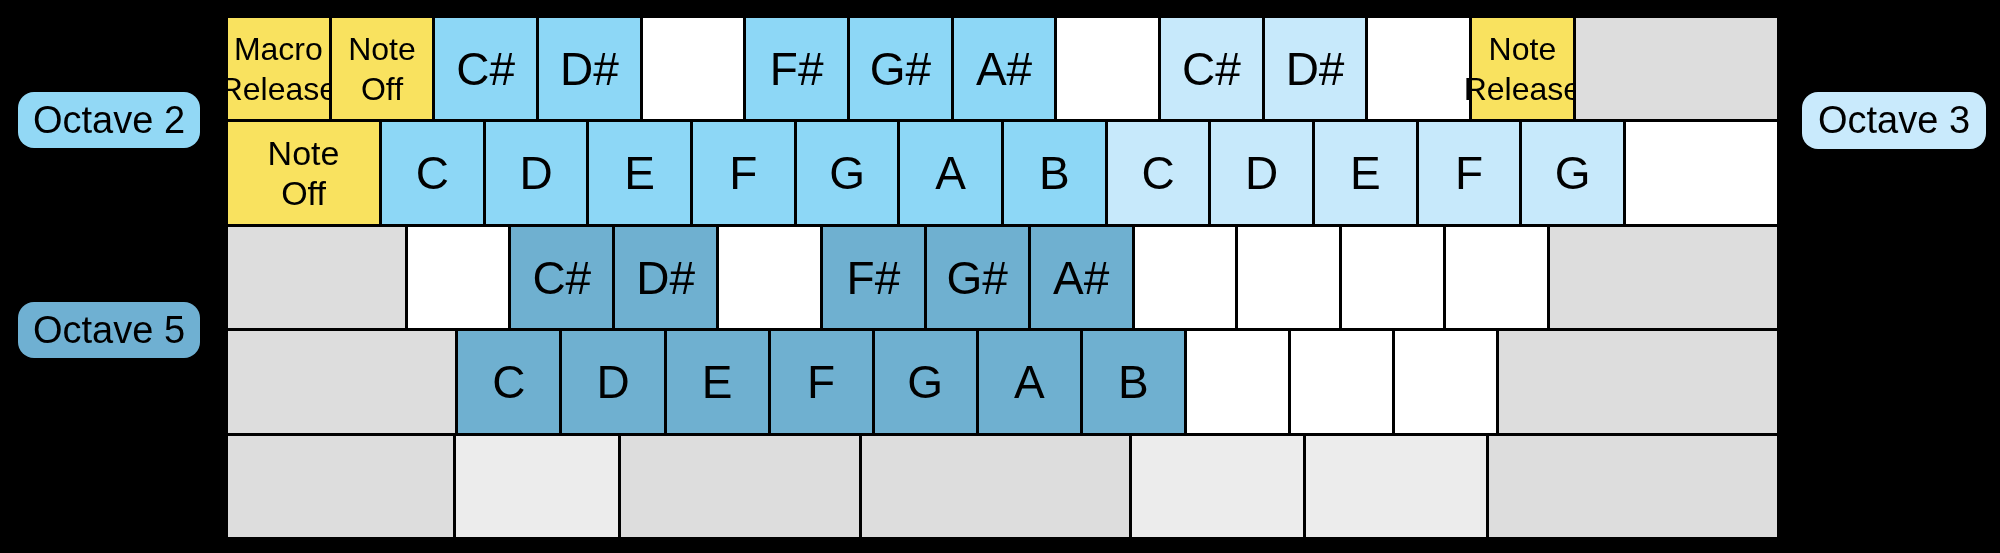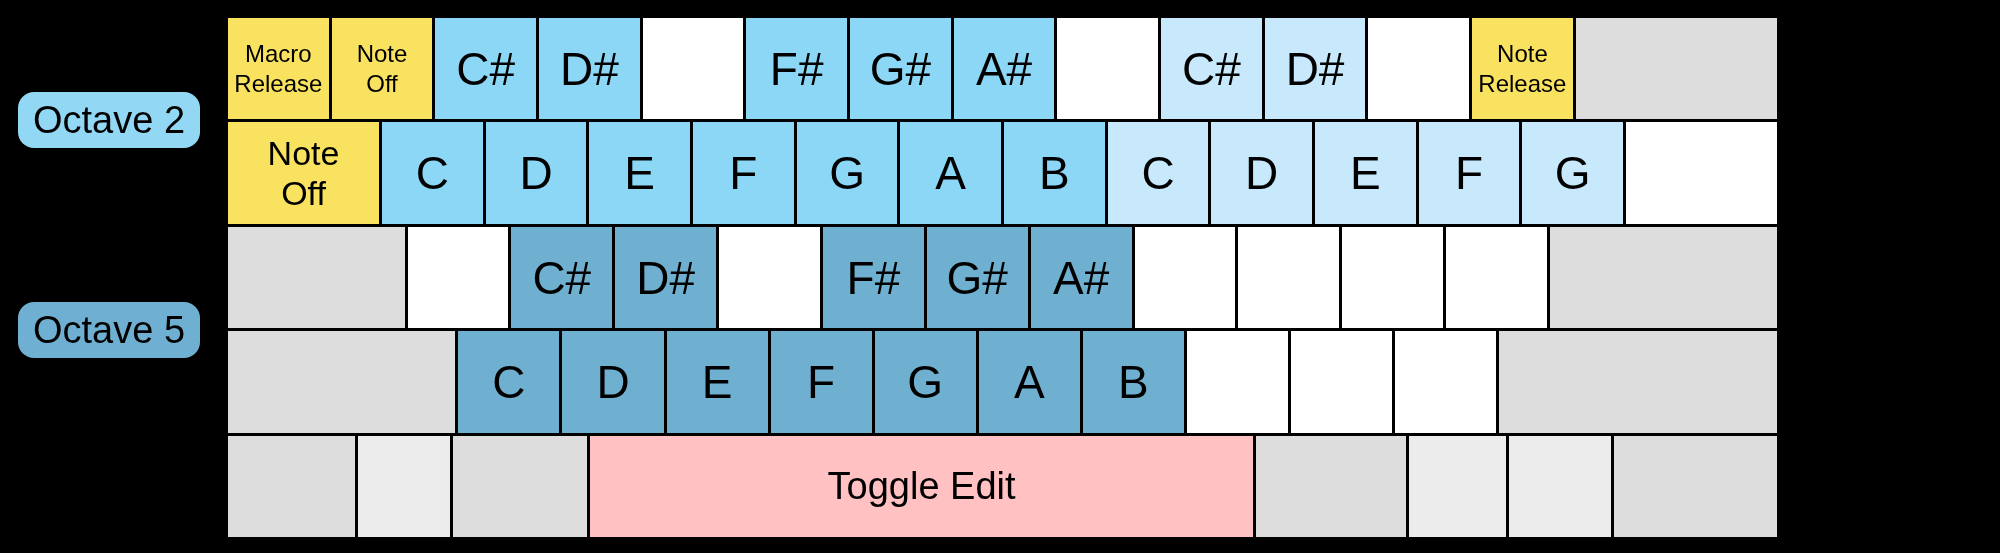--- a/index.html
+++ b/index.html
@@ -38,21 +38,21 @@
     align-items: center;
     justify-content: center;
     text-align: center;
     color: #000;
     line-height: 1;
     user-select: none;
   }
   .key.size-xl { font-size: 46px; }
   .key.size-lg { font-size: 38px; }
   .key.size-md { font-size: 34px; line-height: 1.18; }
-  .key.size-sm { font-size: 24px; line-height: 1.25; }
+  .key.size-sm { font-size: 32px; line-height: 1.25; }
   .key .line { display: block; }
   .badge {
     position: absolute;
     display: flex;
     align-items: center;
     justify-content: center;
     font-size: 38px;
     border-radius: 16px;
     color: #000000;
     white-space: nowrap;
@@ -60,20 +60,21 @@
   #badge-octave2 { left: 18px;   top: 92px;  width: 182px; height: 56px; }
   #badge-octave1 { left: 18px;   top: 302px; width: 182px; height: 56px; }
   #badge-octave3 { left: 1802px; top: 92px;  width: 184px; height: 57px; }
 </style>
 </head>
 <body>
 
 <div id="stage">
   <div class="badge" id="badge-octave2" style="background: rgb(146, 216, 245);">Octave 2</div>
   <div class="badge" id="badge-octave1" style="background: rgb(111, 176, 210);">Octave 5</div>
+  <div class="badge" id="badge-octave3" style="background: rgb(201, 234, 252);">Octave 3</div>
 
   <div id="keyboard">
       <div class="kb-row">
         <div class="key size-sm" style="flex-grow: 1; background: rgb(249, 226, 95);">
           <span class="line">Macro</span>
           <span class="line">Release</span>
         </div>
         <div class="key size-sm" style="flex-grow: 1; background: rgb(249, 226, 95);">
           <span class="line">Note</span>
           <span class="line">Off</span>
@@ -139,20 +140,19 @@
         <div class="key size-xl" style="flex-grow: 1; background: rgb(111, 176, 208);">B</div>
         <div class="key size-xl" style="flex-grow: 1; background: rgb(255, 255, 255);"></div>
         <div class="key size-xl" style="flex-grow: 1; background: rgb(255, 255, 255);"></div>
         <div class="key size-xl" style="flex-grow: 1; background: rgb(255, 255, 255);"></div>
         <div class="key size-xl" style="flex-grow: 2.75; background: rgb(221, 221, 221);"></div>
       </div>
       <div class="kb-row">
         <div class="key size-xl" style="flex-grow: 1.25; background: rgb(221, 221, 221);"></div>
         <div class="key size-xl" style="flex-grow: 0.9; background: rgb(236, 236, 236);"></div>
         <div class="key size-xl" style="flex-grow: 1.32; background: rgb(221, 221, 221);"></div>
-        <div class="key size-lg" style="flex-grow: 6.5; background: rgb(255, 193, 193);">Toggle Edit</div>
         <div class="key size-xl" style="flex-grow: 1.48; background: rgb(221, 221, 221);"></div>
         <div class="key size-xl" style="flex-grow: 0.95; background: rgb(236, 236, 236);"></div>
         <div class="key size-xl" style="flex-grow: 1; background: rgb(236, 236, 236);"></div>
         <div class="key size-xl" style="flex-grow: 1.6; background: rgb(221, 221, 221);"></div>
       </div>
     </div>
 </div>
 
 </body></html>

